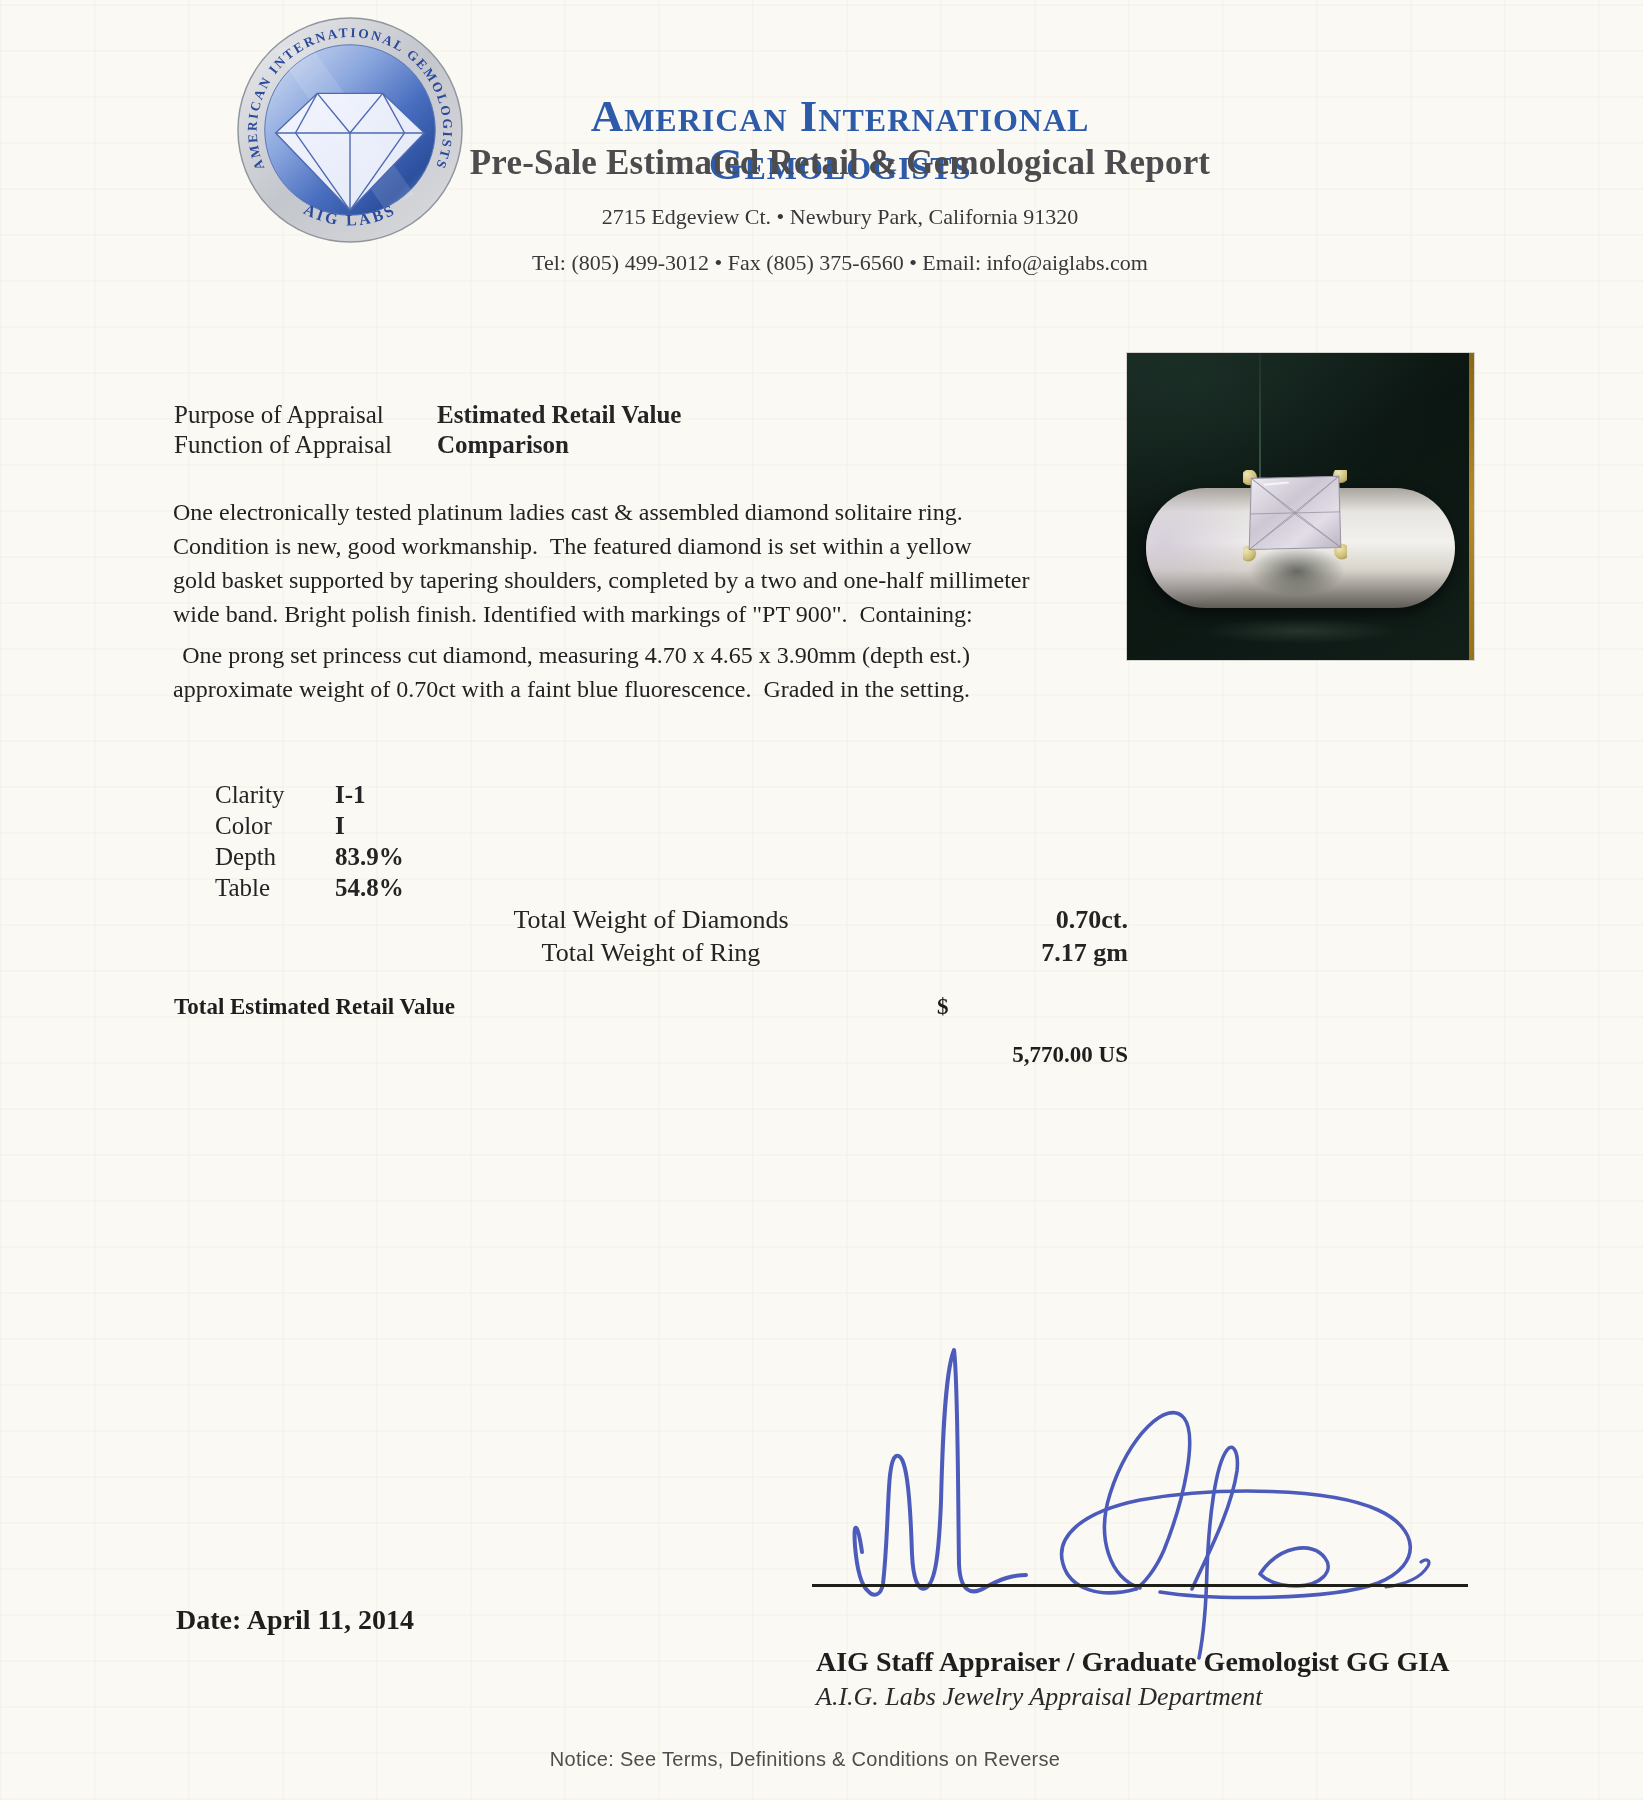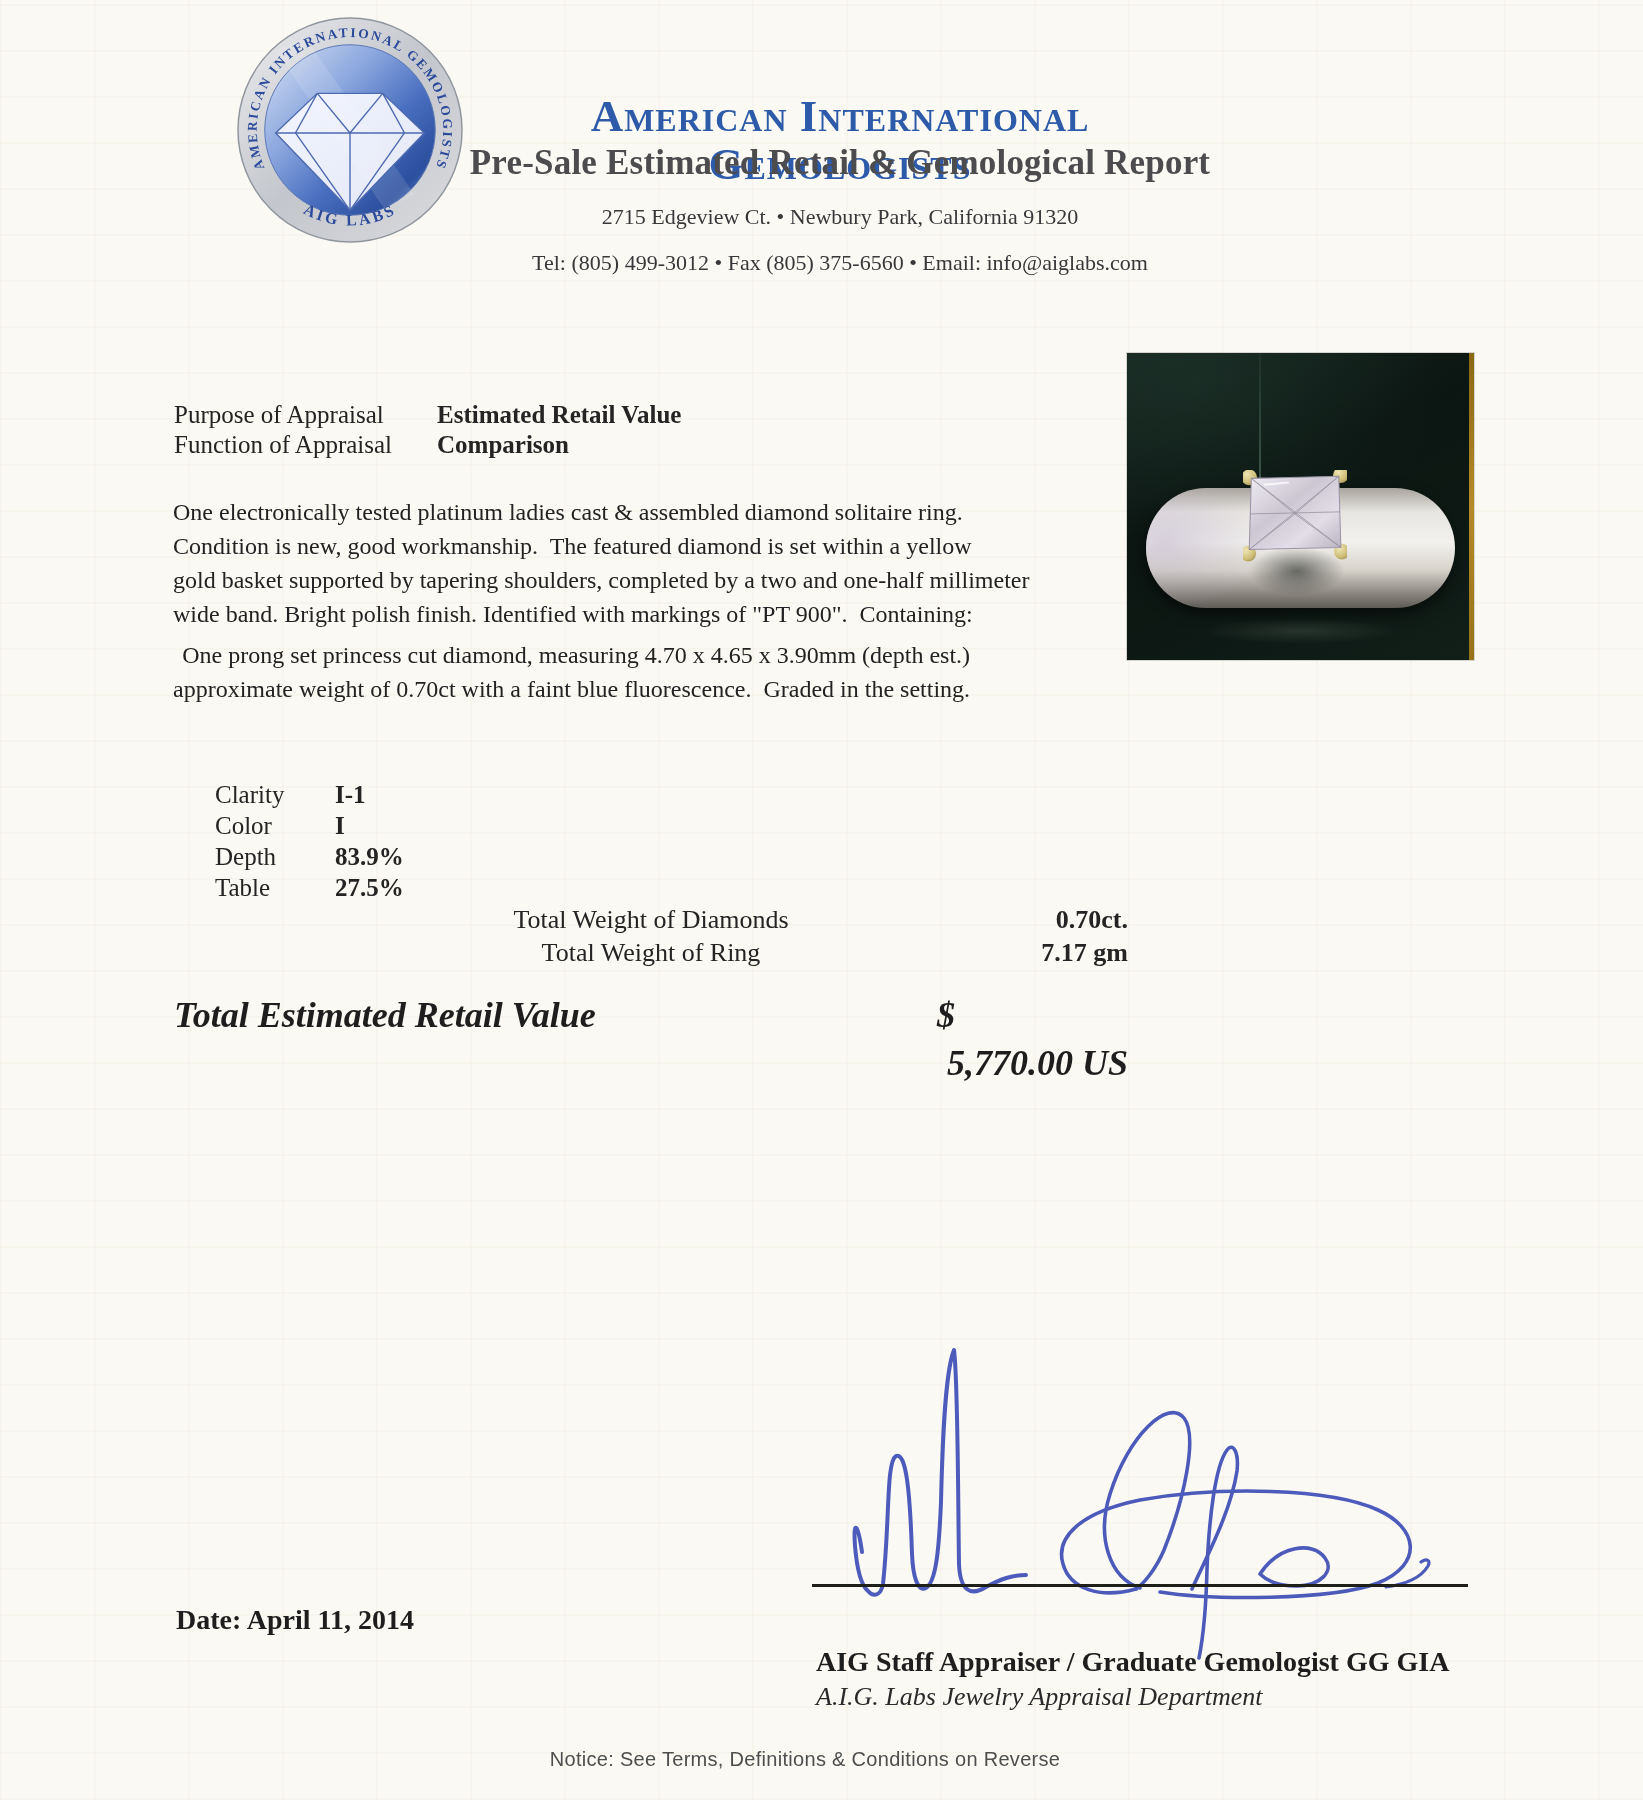--- a/index.html
+++ b/index.html
@@ -50,21 +50,21 @@
   .para{font-size:24px;line-height:34px;color:#222;}
   .p1{left:173px;top:495px;}
   .p2{left:173px;top:638px;text-align:right;}
   .grading{left:215px;top:779px;font-size:25px;line-height:31px;}
   .grading .row{display:flex;}
   .grading .lbl{width:120px;}
   .grading .val{font-weight:700;}
   .weights{left:174px;top:903px;width:954px;font-size:26px;line-height:33px;}
   .weights .row{position:relative;text-align:center;}
   .weights .val{position:absolute;right:0;top:0;font-weight:700;}
-  .total{left:174px;top:994px;width:954px;font-size:36px;font-weight:700;color:#1e1e1e;font-style:italic;}
+  .total{left:174px;top:994px;width:954px;font-size:23px;font-weight:700;color:#1e1e1e;}
   .total .cur{position:absolute;left:763px;top:0;}
   .total .val{position:absolute;right:0;top:0;margin-top:48px;}
   
   .sig-svg{left:836px;top:1340px;width:610px;height:330px;pointer-events:none;}
   .sig-line{left:812px;top:1584px;width:656px;height:3px;background:#1f1f1a;}
   .appraiser{left:816px;top:1597px;width:660px;margin-top:48px;}
   .appr-1{font-size:28px;font-weight:700;color:#1e1e1e;line-height:34px;}
   .appr-2{font-size:26px;font-style:italic;color:#2a2a2a;line-height:32px;margin-top:2px;}
   .date{left:176px;top:1604px;font-size:28px;font-weight:700;color:#1e1e1e;}
   .notice{left:0;top:1748px;width:1610px;text-align:center;
@@ -191,21 +191,21 @@
     <div class="row">
       <span class="lbl">Color</span>
       <span class="val">I</span>
     </div>
     <div class="row">
       <span class="lbl">Depth</span>
       <span class="val">83.9%</span>
     </div>
     <div class="row">
       <span class="lbl">Table</span>
-      <span class="val">27.5%</span>
+      <span class="val">54.8%</span>
     </div>
   </div>
 
   <div class="abs weights">
     <div class="row">
       <span class="lbl">Total Weight of Diamonds</span>
       <span class="val">0.70ct.</span>
     </div>
     <div class="row">
       <span class="lbl">Total Weight of Ring</span>

